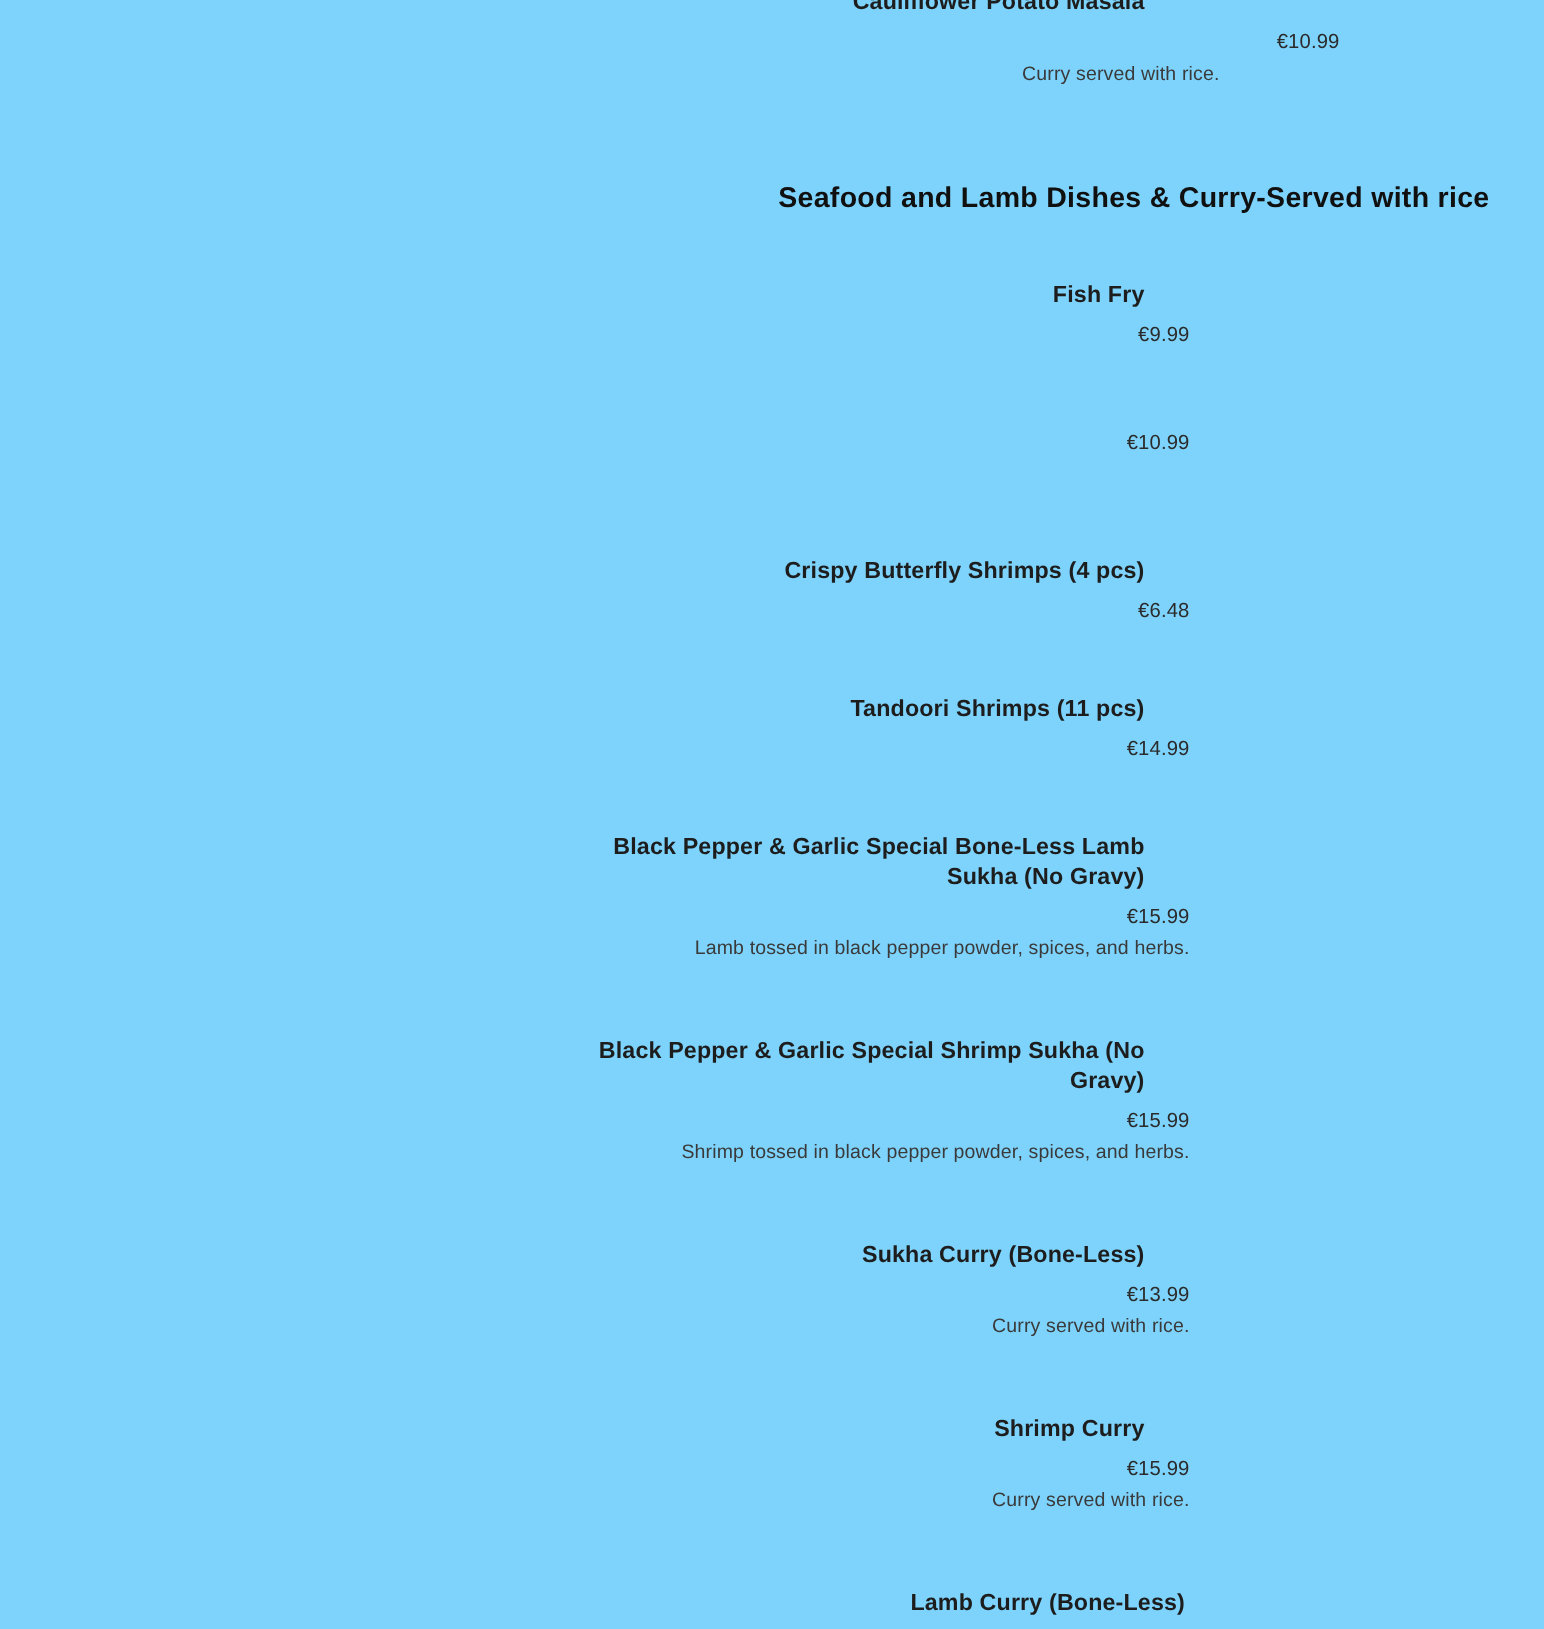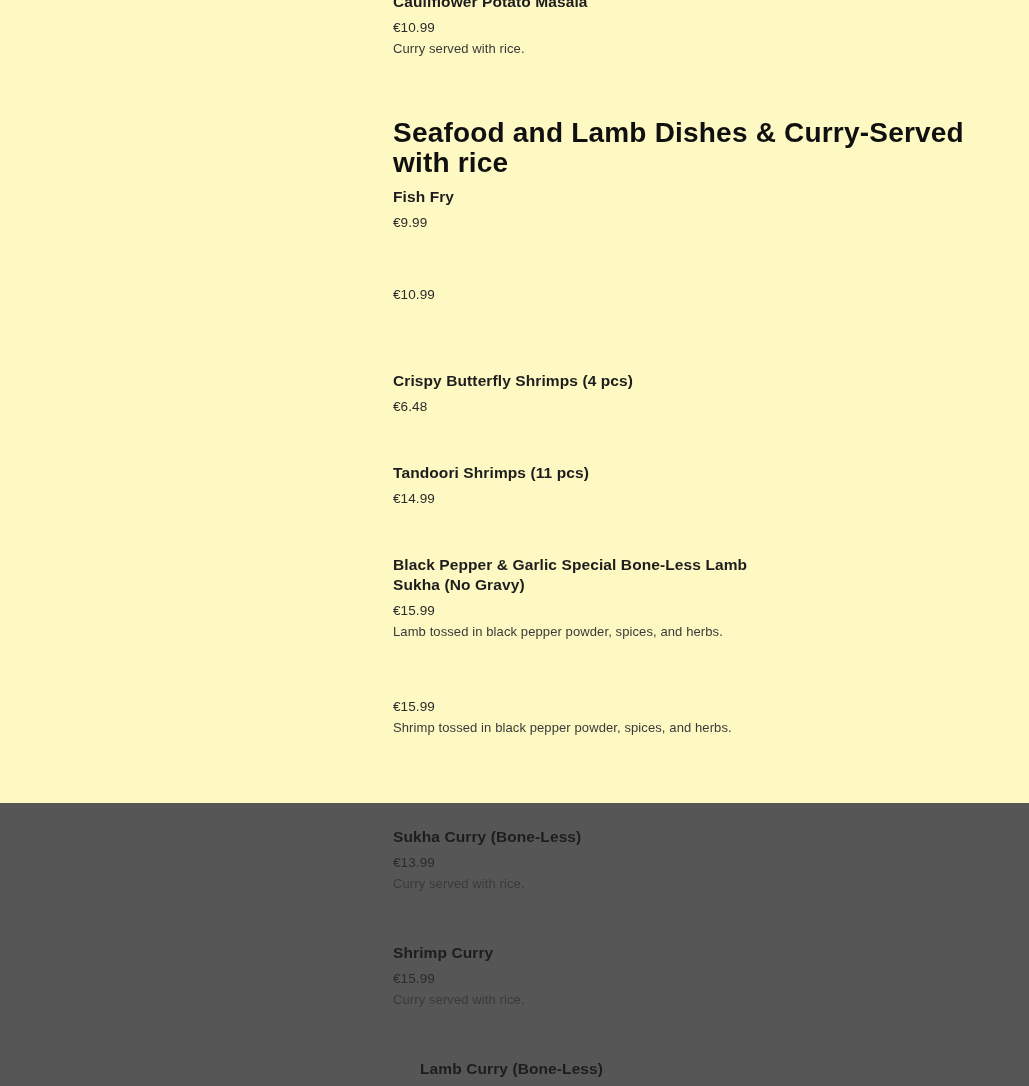--- a/index.html
+++ b/index.html
@@ -10,22 +10,23 @@
     height: 1086px;
     overflow: hidden;
   }
   body {
     font-family: "Liberation Sans", sans-serif;
     -webkit-font-smoothing: antialiased;
   }
   .page {
     position: relative;
     width: 1029px;
-    height: 803px;
-    background: #fef9c3;
+    height: 1086px;
+    background: #7dd3fc;
+    text-align: right;
   }
   .content {
     position: absolute;
     left: 393px;
     top: 0;
     width: 600px;
   }
 
   
   .item {
@@ -47,21 +48,21 @@
   }
   .item-desc {
     font-size: 13px;
     color: #3a3a3a;
     margin-top: 6px;
     letter-spacing: 0.1px;
     max-width: 420px;
   }
 
   .section-heading {
-    font-size: 28px;
+    font-size: 19px;
     font-weight: bold;
     color: #101010;
     letter-spacing: 0.2px;
     line-height: 30px;
   }
 
   
   #first-item { position: absolute; left: 0; top: -8px; width: 500px; }
   #section-title { position: absolute; left: 0; top: 118px; width: 600px; }
   #item-list { position: absolute; left: 0; top: 187px; width: 500px; }
@@ -98,20 +99,21 @@
         <div class="list-item" style="top: 276px;">
           <div class="item-name">Tandoori Shrimps (11 pcs)</div>
           <div class="item-price">€14.99</div>
         </div>
         <div class="list-item" style="top: 368px;">
           <div class="item-name">Black Pepper &amp; Garlic Special Bone-Less Lamb Sukha (No Gravy)</div>
           <div class="item-price">€15.99</div>
           <div class="item-desc">Lamb tossed in black pepper powder, spices, and herbs.</div>
         </div>
         <div class="list-item" style="top: 504px;">
+          <div class="item-name">Black Pepper &amp; Garlic Special Shrimp Sukha (No Gravy)</div>
           <div class="item-price">€15.99</div>
           <div class="item-desc">Shrimp tossed in black pepper powder, spices, and herbs.</div>
         </div>
         <div class="list-item" style="top: 640px;">
           <div class="item-name">Sukha Curry (Bone-Less)</div>
           <div class="item-price">€13.99</div>
           <div class="item-desc">Curry served with rice.</div>
         </div>
         <div class="list-item" style="top: 756px;">
           <div class="item-name">Shrimp Curry</div>

